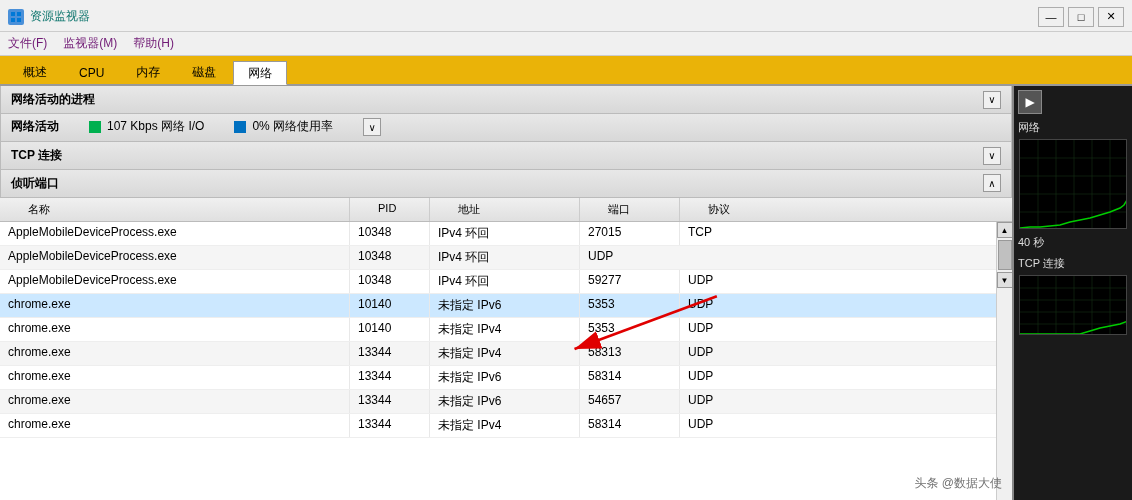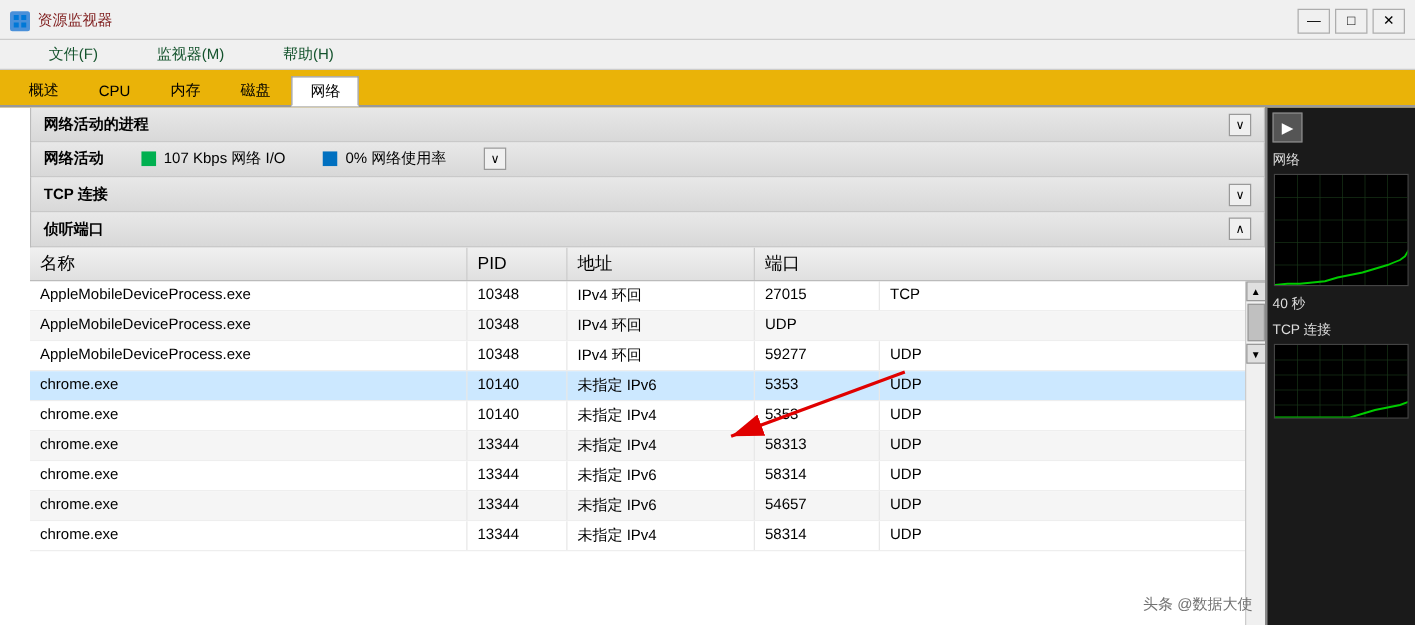--- a/index.html
+++ b/index.html
@@ -33,21 +33,21 @@
       width: 16px;
       height: 16px;
       background: #4a90d9;
       border-radius: 2px;
       display: flex;
       align-items: center;
       justify-content: center;
     }
     .title-text {
       font-size: 12px;
-      color: #7f1d1d;
+      color: #0f766e;
     }
     .title-controls {
       display: flex;
       gap: 4px;
     }
     .title-btn {
       width: 26px;
       height: 20px;
       background: #f0f0f0;
       border: 1px solid #adadad;
@@ -65,22 +65,21 @@
       display: flex;
       align-items: center;
       padding: 2px 8px;
       gap: 16px;
       height: 24px;
       border-bottom: 1px solid #ccc;
     }
     .menu-item {
       font-size: 12px;
       cursor: pointer;
-      color: #14532d;
-      margin-left: 31px;
+      color: #701a75;
     }
 
     
     .tab-bar {
       background: #eab308;
       display: flex;
       align-items: flex-end;
       padding: 4px 8px 0 8px;
       gap: 2px;
       height: 30px;
@@ -113,21 +112,20 @@
       overflow: hidden;
     }
 
     
     .left-panel {
       flex: 1;
       overflow: hidden;
       display: flex;
       flex-direction: column;
       background: #fff;
-      padding-left: 24px;
     }
 
     
     .section-header {
       background: linear-gradient(to bottom, #e8e8e8, #d8d8d8);
       border: 1px solid #bbb;
       border-top: none;
       display: flex;
       align-items: center;
       justify-content: space-between;
@@ -202,26 +200,27 @@
     }
     .table-header {
       display: grid;
       grid-template-columns: 350px 80px 150px 100px 100px;
       background: linear-gradient(to bottom, #f0f0f0, #e0e0e0);
       border-bottom: 1px solid #bbb;
       position: relative;
     }
     .table-header-cell {
       padding: 4px 8px;
-      font-size: 14px;
+      font-size: 11px;
       font-weight: normal;
       color: #000;
       border-right: 1px solid #ccc;
       cursor: pointer;
       user-select: none;
+      margin-left: 20px;
     }
     .table-header-cell:last-child { border-right: none; }
 
     .table-row {
       display: grid;
       grid-template-columns: 350px 80px 150px 100px 100px;
       border-bottom: 1px solid #eee;
     }
     .table-row:nth-child(odd) { background: #fff; }
     .table-row:nth-child(even) { background: #f5f5f5; }
@@ -431,20 +430,21 @@
           </marker>
         </defs>
         <line x1="680" y1="60" x2="545" y2="110" stroke="#e00000" stroke-width="2.5" marker-end="url(#arrowhead)"></line>
       </svg>
 
       <div class="table-header">
         <div class="table-header-cell">名称</div>
         <div class="table-header-cell">PID</div>
         <div class="table-header-cell">地址</div>
         <div class="table-header-cell">端口</div>
+        <div class="table-header-cell">协议</div>
       </div>
 
       <div class="table-scroll-area">
         <div class="table-content" id="tableContent">
 
         <div class="table-row">
       <div class="table-cell">AppleMobileDeviceProcess.exe</div>
       <div class="table-cell">10348</div>
       <div class="table-cell">IPv4 环回</div>
       <div class="table-cell">27015</div>

